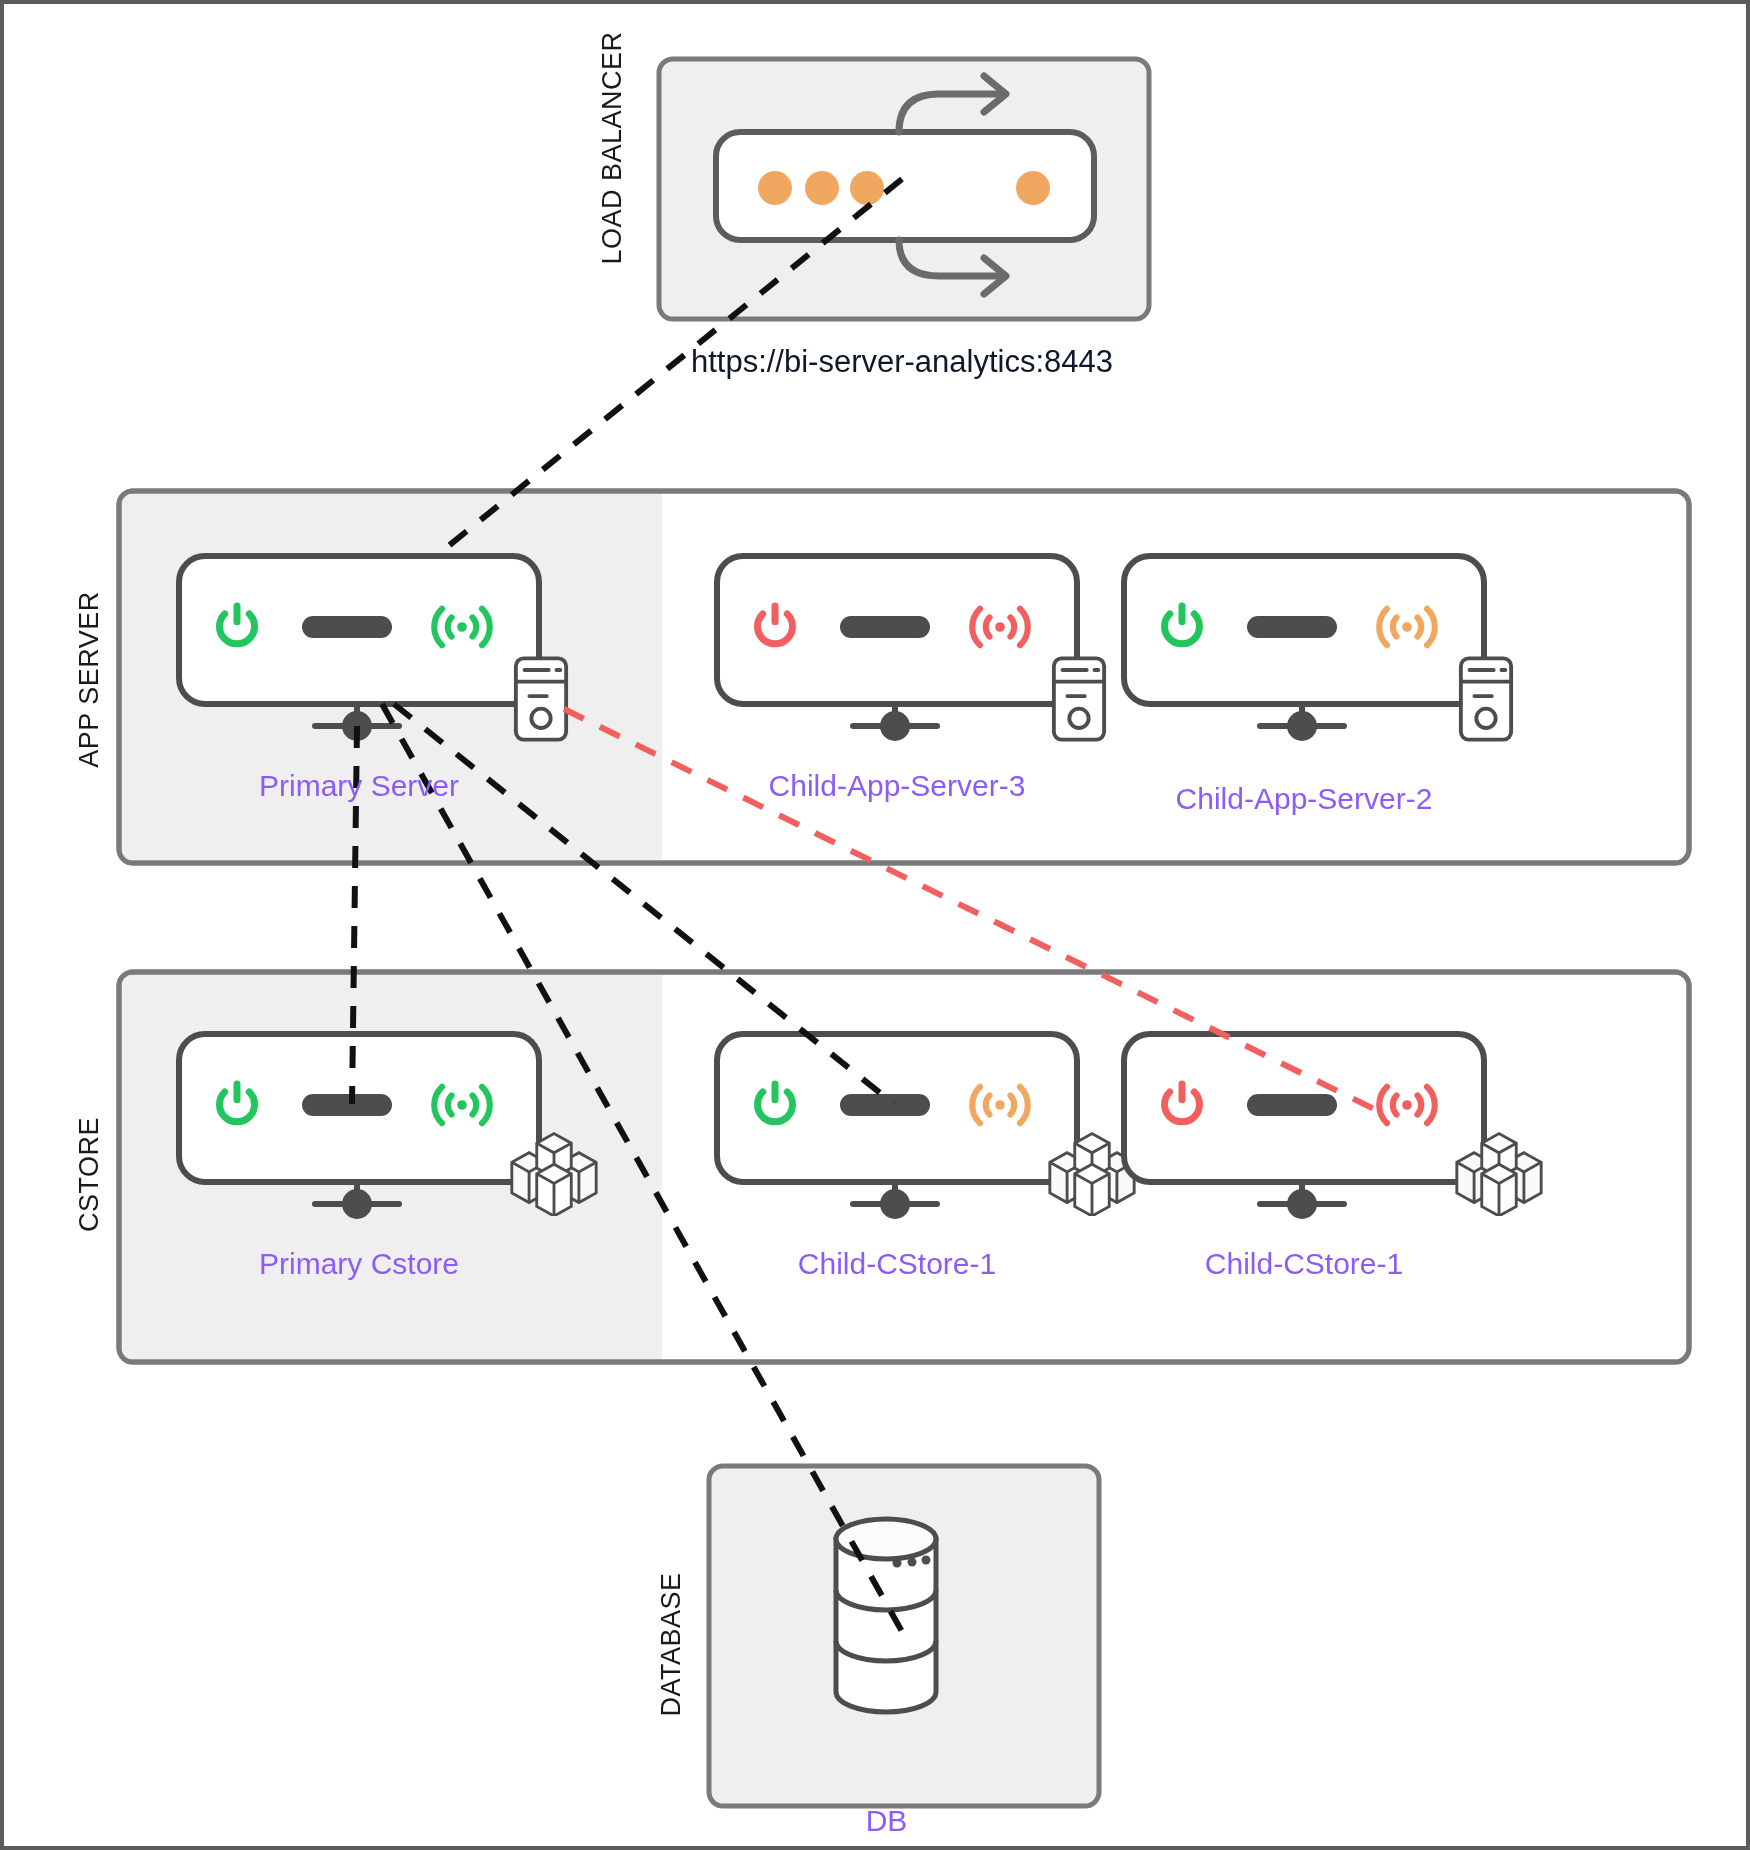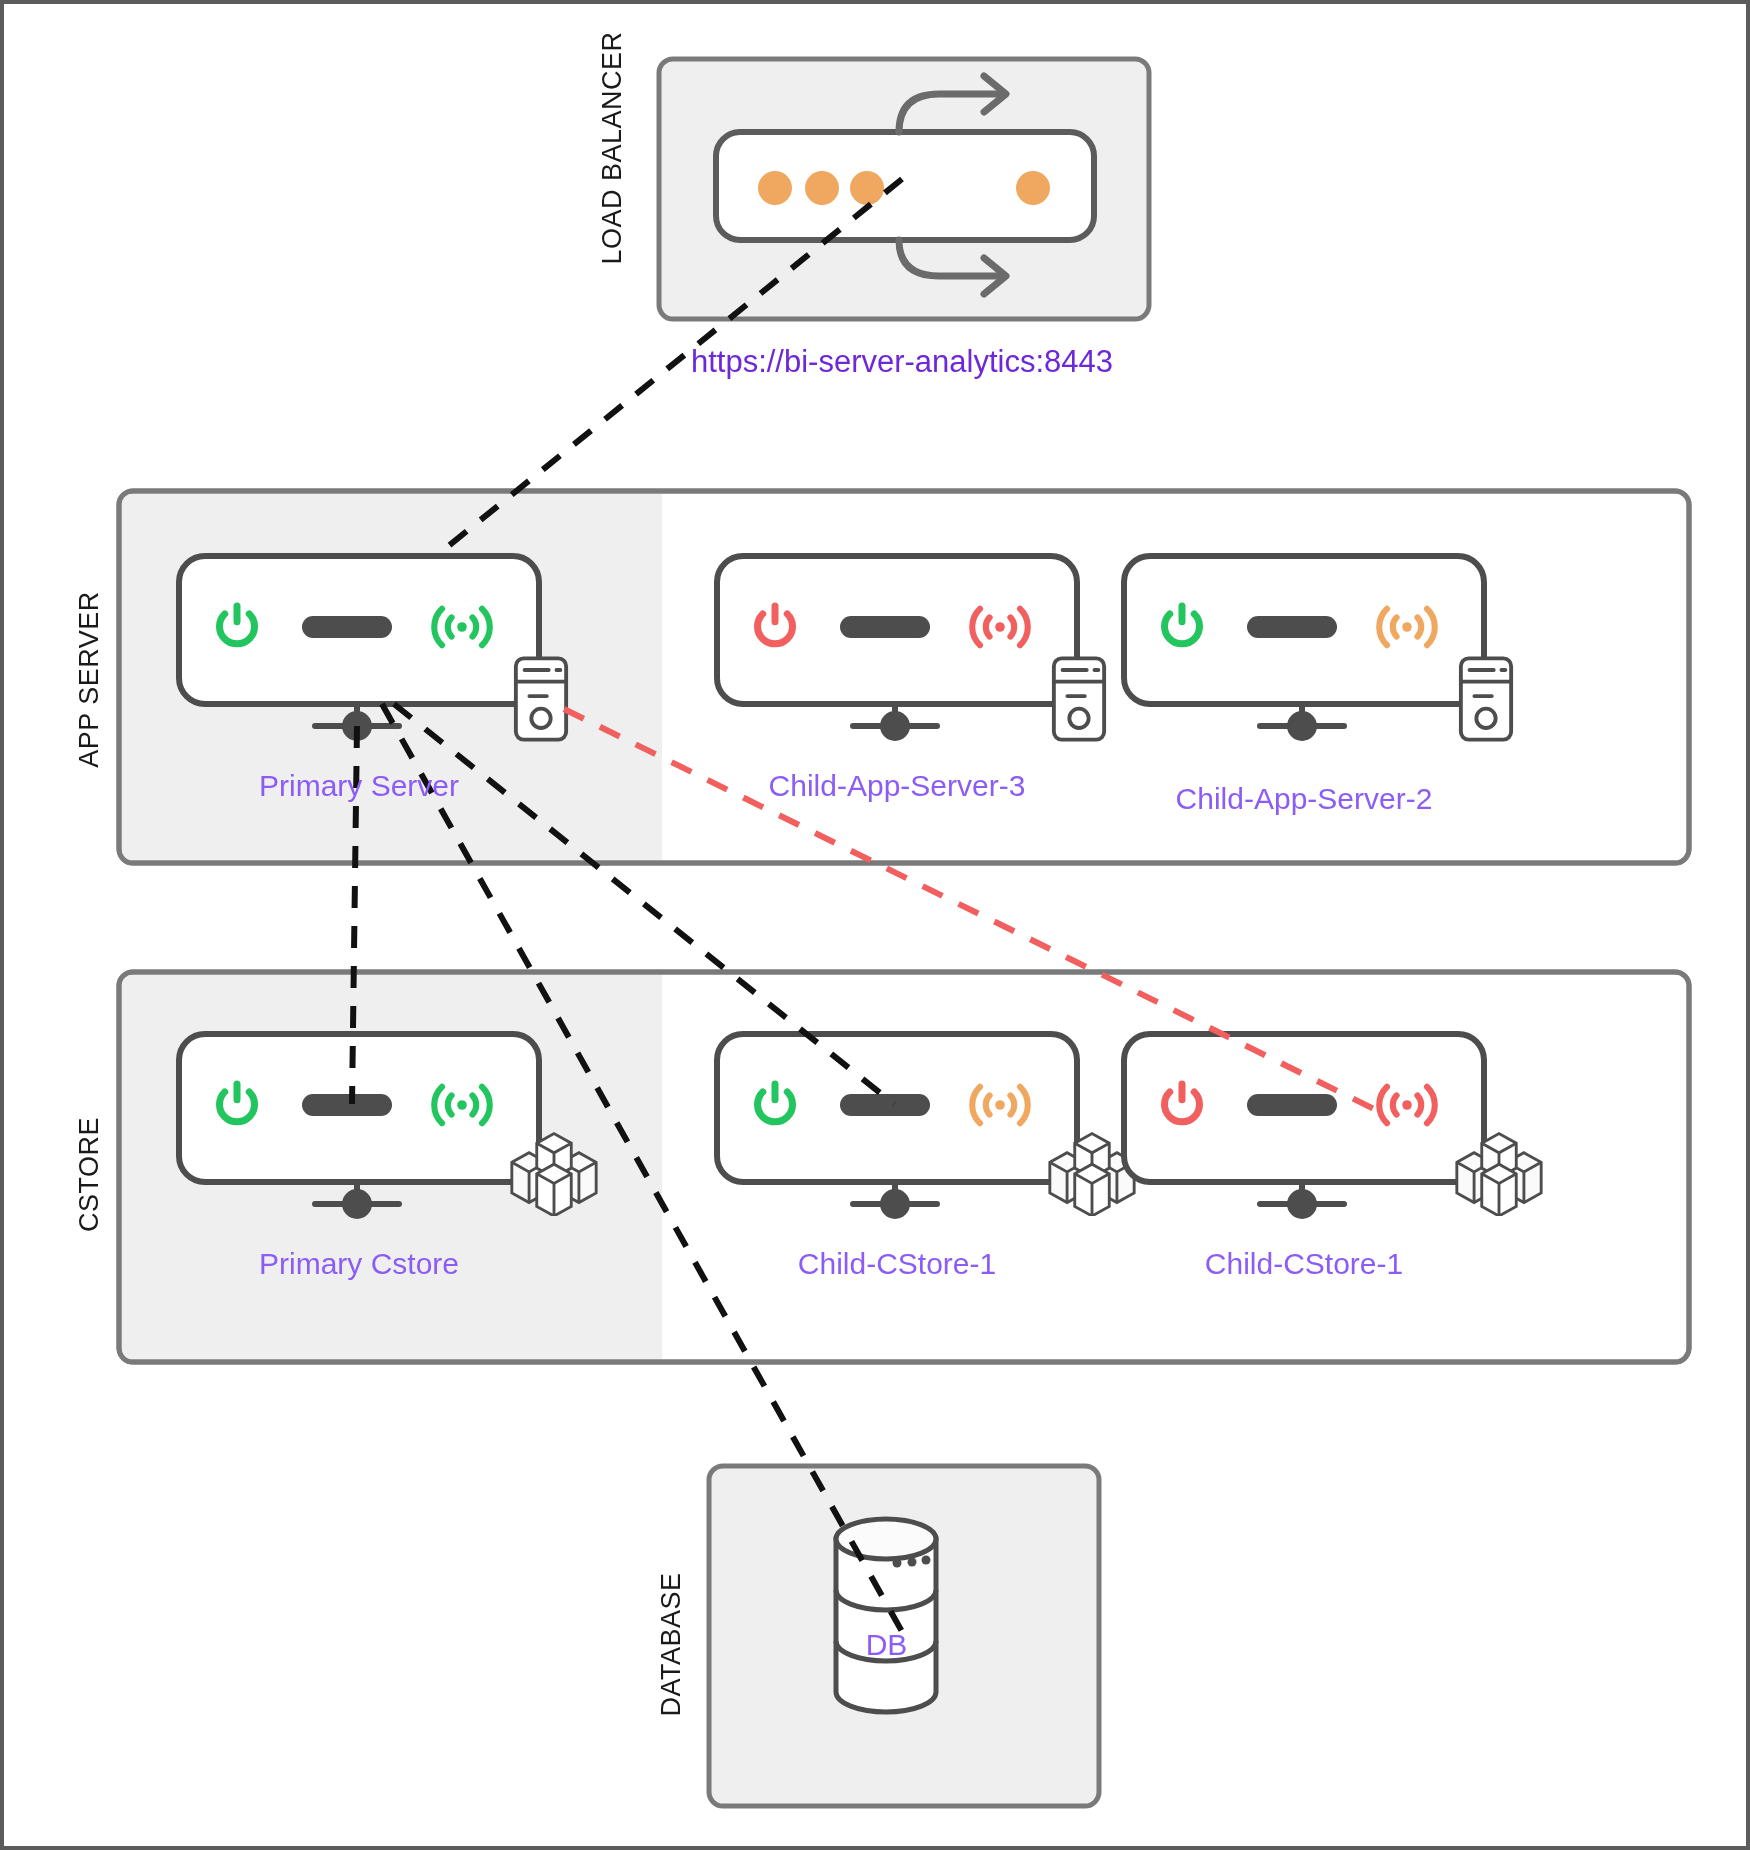--- a/index.html
+++ b/index.html
@@ -27,21 +27,21 @@
     position:absolute;
     font-size:30px;
     color:#8b5cf6;
     white-space:nowrap;
     text-align:center;
     font-family:"Liberation Sans", sans-serif;
   }
   .url-label{
     position:absolute;
     font-size:31px;
-    color:#6d28d9;
+    color:#0f172a;
     white-space:nowrap;
     font-family:"Liberation Sans", sans-serif;
   }
 </style>
 </head>
 <body>
 
 <div id="canvas">
 
   <svg class="layer" viewBox="0 0 1750 1850">
@@ -274,15 +274,15 @@
   <div class="url-label" style="left:648px; top:340px; width:500px; text-align:center;">https://bi-server-analytics:8443</div>
 
   <div class="node-label" style="left:175px; top:765px; width:360px;">Primary Server</div>
   <div class="node-label" style="left:713px; top:765px; width:360px;">Child-App-Server-3</div>
   <div class="node-label" style="left:1120px; top:765px; width:360px;margin-top:13px;">Child-App-Server-2</div>
 
   <div class="node-label" style="left:175px; top:1243px; width:360px;">Primary Cstore</div>
   <div class="node-label" style="left:713px; top:1243px; width:360px;">Child-CStore-1</div>
   <div class="node-label" style="left:1120px; top:1243px; width:360px;">Child-CStore-1</div>
 
-  <div class="node-label" style="left:785px; top:1624px; width:195px;">DB</div>
+  <div class="node-label" style="left:785px; top:1800px; width:195px;">DB</div>
 
 </div>
 
 </body></html>

